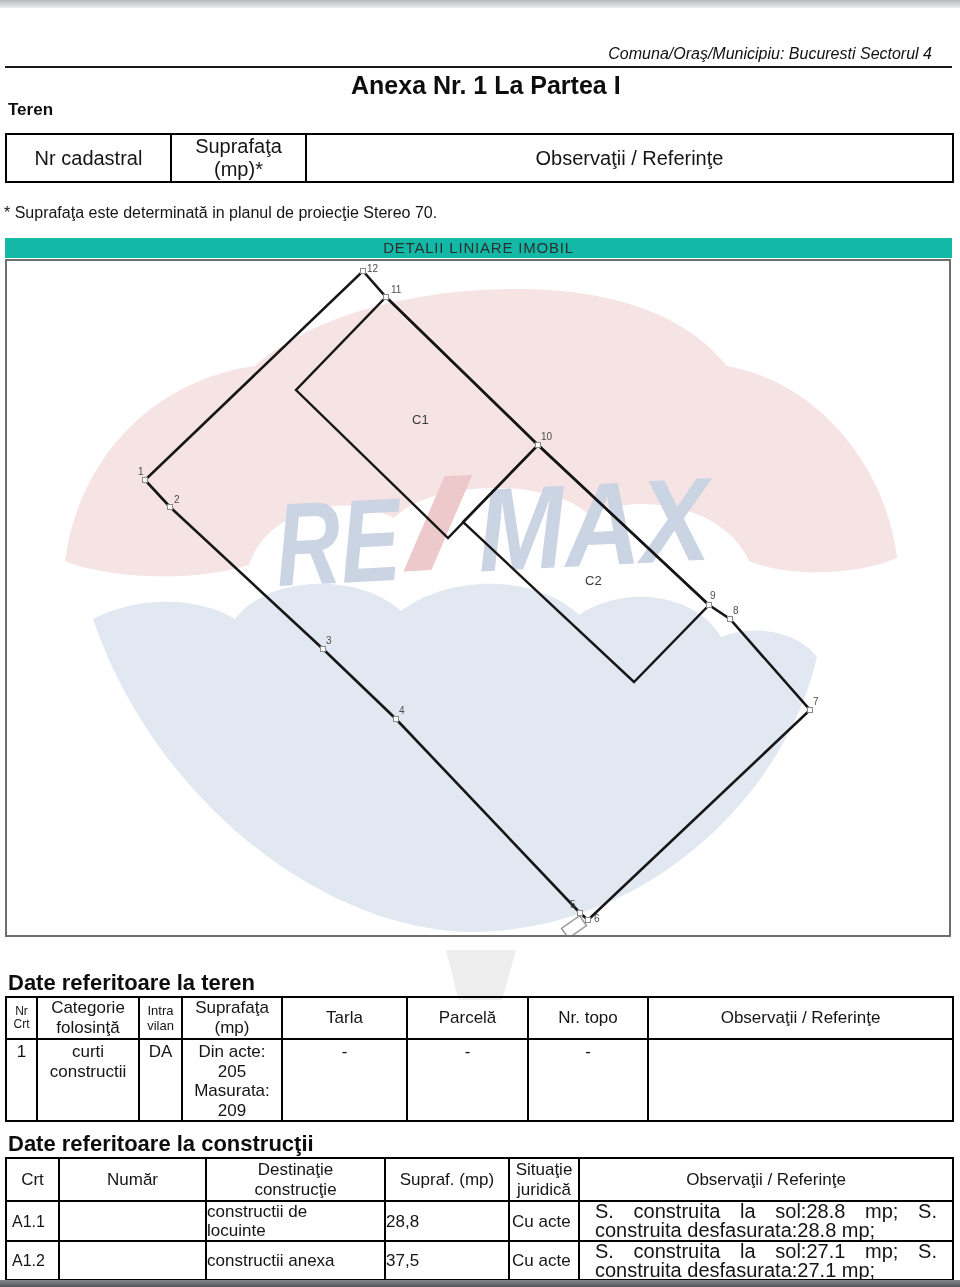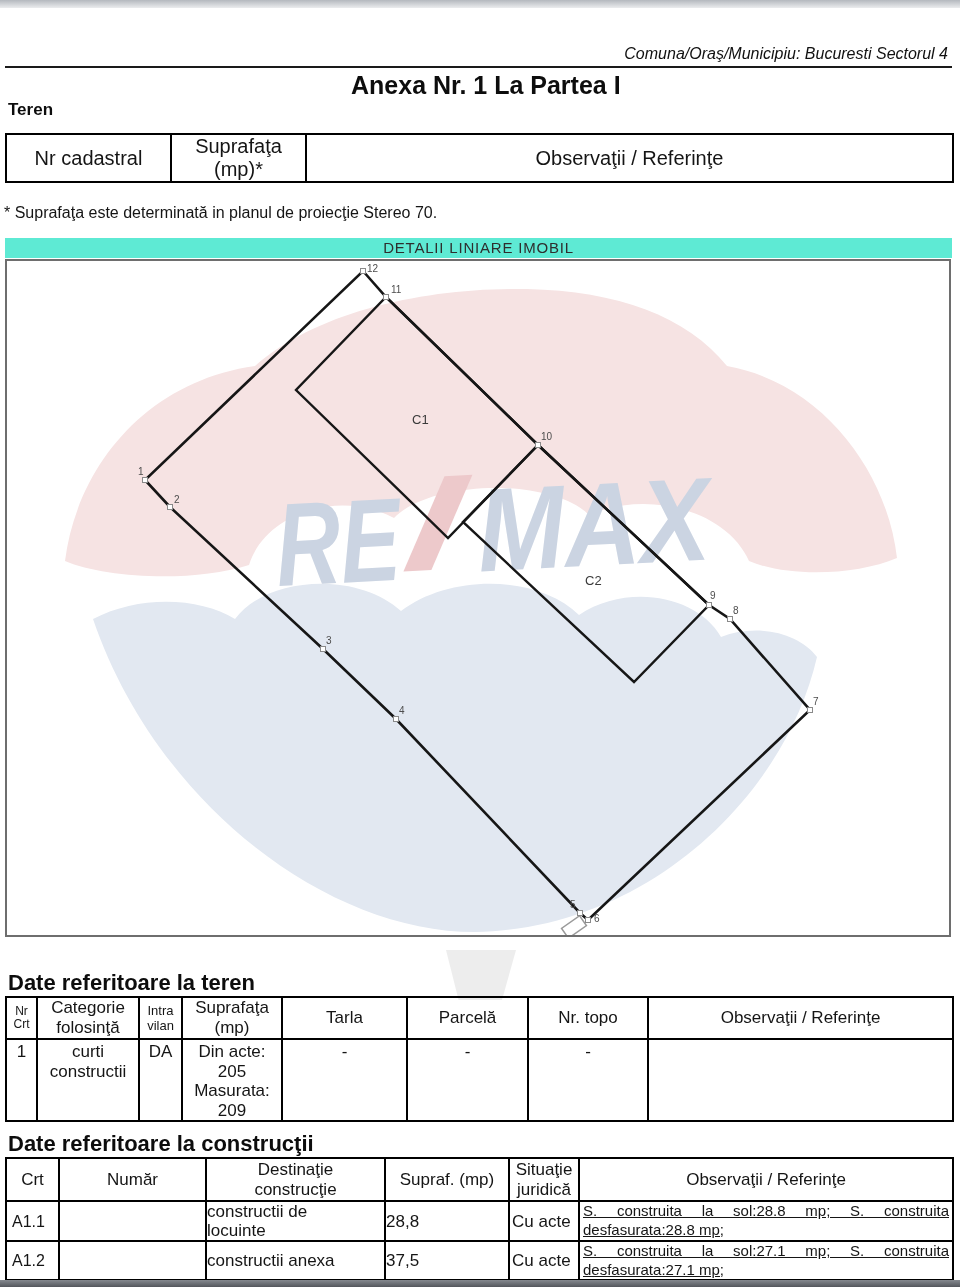--- a/index.html
+++ b/index.html
@@ -5,30 +5,30 @@
   html,body{margin:0;padding:0;}
   body{
     width:960px;height:1287px;position:relative;overflow:hidden;
     background:#ffffff;color:#151515;
     font-family:"Liberation Sans","DejaVu Sans",sans-serif;
   }
   .top-bar{position:absolute;left:0;top:0;width:960px;height:8px;
     background:linear-gradient(#b4b8be,#ebecee);}
   .bottom-bar{position:absolute;left:0;top:1280px;width:960px;height:7px;
     background:linear-gradient(#85898f,#53565c);}
-  .hdr-right{position:absolute;top:45px;right:12px;font-size:16px;font-style:italic;color:#111;}
+  .hdr-right{position:absolute;top:45px;right:28px;font-size:16px;font-style:italic;color:#111;}
   .rule{position:absolute;left:5px;top:66px;width:947px;height:2px;background:#1a1a1a;}
   .title{position:absolute;left:327px;top:71px;font-size:25px;font-weight:700;color:#0d0d0d;margin-left:24px;}
   .h-section{position:absolute;left:8px;font-weight:700;color:#0d0d0d;}
   .h-teren{top:100px;font-size:17px;}
   .h-date-teren{top:970px;font-size:22px;}
   .h-date-constr{top:1131px;font-size:22px;}
   .footnote{position:absolute;left:4px;top:204px;font-size:16px;}
   .banner{position:absolute;left:5px;top:238px;width:947px;height:20px;line-height:20px;
-    background:#5eead4;text-align:center;font-size:15px;letter-spacing:.8px;color:#2e2e2e;}
+    background:#14b8a6;text-align:center;font-size:15px;letter-spacing:.8px;color:#2e2e2e;}
   .plan{position:absolute;left:5px;top:259px;width:946px;height:678px;
     border:2px solid #6e6e6e;box-sizing:border-box;background:#fff;}
   .basket{position:absolute;left:446px;top:950px;width:70px;height:50px;background:#ededed;
     clip-path:polygon(0% 0%,100% 0%,80% 100%,18% 100%);}
   table{position:absolute;border-collapse:collapse;table-layout:fixed;}
   table,th,td{border:2px solid #000;}
   th{font-weight:normal;padding:0;}
   td{padding:0;}
   .cad{left:5px;top:133px;width:947px;}
   .cad th{height:23px;font-size:20px;text-align:center;}
@@ -36,22 +36,22 @@
   .tt{left:5px;top:996px;width:947px;border-radius:24px;}
   .tt th{height:39px;text-align:center;font-size:17px;line-height:20px;}
   .tt th.small{font-size:12px;line-height:13px;}
   .tt th.mid{font-size:13px;line-height:15px;}
   .tt td{height:74px;vertical-align:top;text-align:center;font-size:17px;line-height:19.5px;padding-top:2px;}
   .ct{left:5px;top:1157px;width:947px;}
   .ct th{height:41px;text-align:center;font-size:17px;line-height:20px;}
   .ct td{height:34px;font-size:17px;vertical-align:middle;line-height:19px;}
   .ct td.crt{text-align:left;padding-left:5px;font-size:16px;}
   .ct td.sit{text-align:left;padding-left:2px;}
-  .ct td.obs{font-size:15px;line-height:18.5px;text-align:justify;vertical-align:top;
-    padding:0 3px;text-decoration:underline;}
+  .ct td.obs{font-size:20px;line-height:18.5px;text-align:justify;vertical-align:top;
+    padding:0 15px;}
   svg text{font-family:"Liberation Sans","DejaVu Sans",sans-serif;}
   .vlabel{font-size:10px;fill:#4d4d4d;}
   .blabel{font-size:13px;fill:#3a3a3a;}
 </style>
 </head>
 <body>
 
 <div class="top-bar"></div>
 
 <div class="hdr-right">Comuna/Oraş/Municipiu: Bucuresti Sectorul 4</div>

